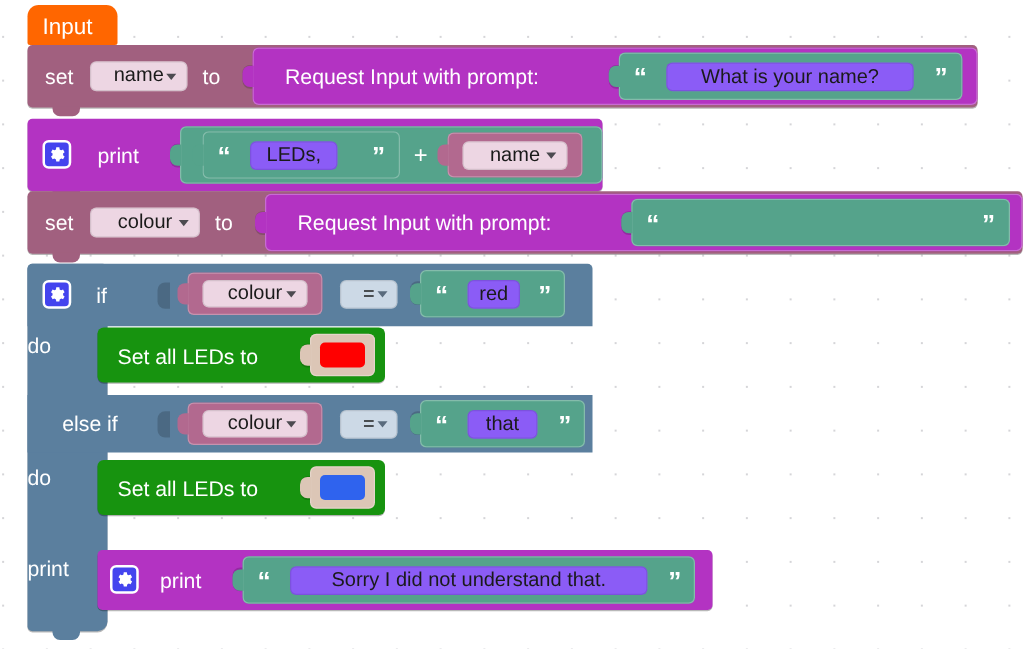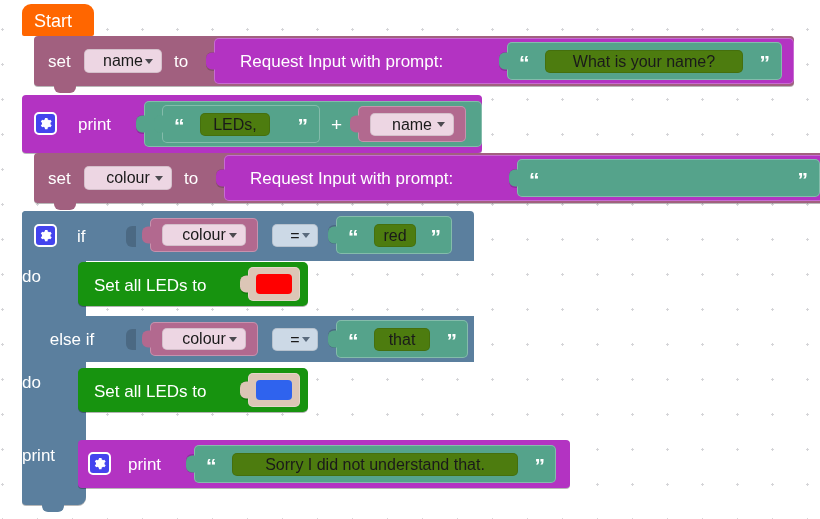--- a/index.html
+++ b/index.html
@@ -40,21 +40,21 @@
     background:#ff6600;
     border-radius:9px 9px 2px 2px;
   }
   #start .lbl{position:absolute;left:12px;top:8px;font-size:18px;}
   #start .hat-notch{
     position:absolute;left:34px;bottom:-9px;width:24px;height:10px;
     background:#ff6600;border-radius:0 0 8px 8px;
   }
 
   
-  .setblk{background:#a1607f;margin-left:12px;}
+  .setblk{background:#a1607f;}
   .setblk .lbl{position:absolute;}
 
   
   .printblk{background:#b333c2;}
 
   
   #ifblk{background:#5b7f9e;}
 
   
   .ledblk{background:#17930f;border-radius:5px;box-shadow:0 1px 0 rgba(0,0,0,.3);}
@@ -77,21 +77,21 @@
   }
 
   .v-purple{background:#b333c2;}
   .v-green{background:#55a38b;}
   .v-rose{background:#b2698f;}
   .v-tan{background:#dcc6b6;}
 
   
   .field{
     position:absolute;box-sizing:border-box;
-    background:#4d7c0f;
+    background:#8b5cf6;
     border-radius:5px;
     color:#1a1a1a;font-size:16px;
     display:flex;align-items:center;justify-content:center;
     white-space:nowrap;
     box-shadow:inset 0 0 0 1px rgba(0,0,0,.10);
   }
   .field.var{background:#edd6e3;}
   .field.op{background:#ccd9e6;}
 
   .quote{
@@ -119,21 +119,21 @@
   .gear svg{display:block;width:15px;height:15px;margin:2px auto 0;}
 
   .plus{position:absolute;color:#ffffff;font-size:19px;line-height:1;}
 </style>
 </head>
 <body style="background-size: 35px 35px;">
 
 <div id="canvas">
 
   <div class="blk" id="start">
-    <span class="lbl">Start</span>
+    <span class="lbl">Input</span>
     <div class="hat-notch"></div>
   </div>
 
   <div class="blk stmt setblk notch-bot" id="r1" style="left:22px;top:36px;width:760px;height:50px;background:#a1607f;">
     <span class="lbl" style="left:14px;top:17px;">set</span>
     <div class="field var" style="left:50px;top:13px;width:78px;height:24px;">
       <span>name</span>
       <span class="caret" style="right:9px;top:10px;"></span>
     </div>
     <span class="lbl" style="left:140px;top:17px;">to</span>

